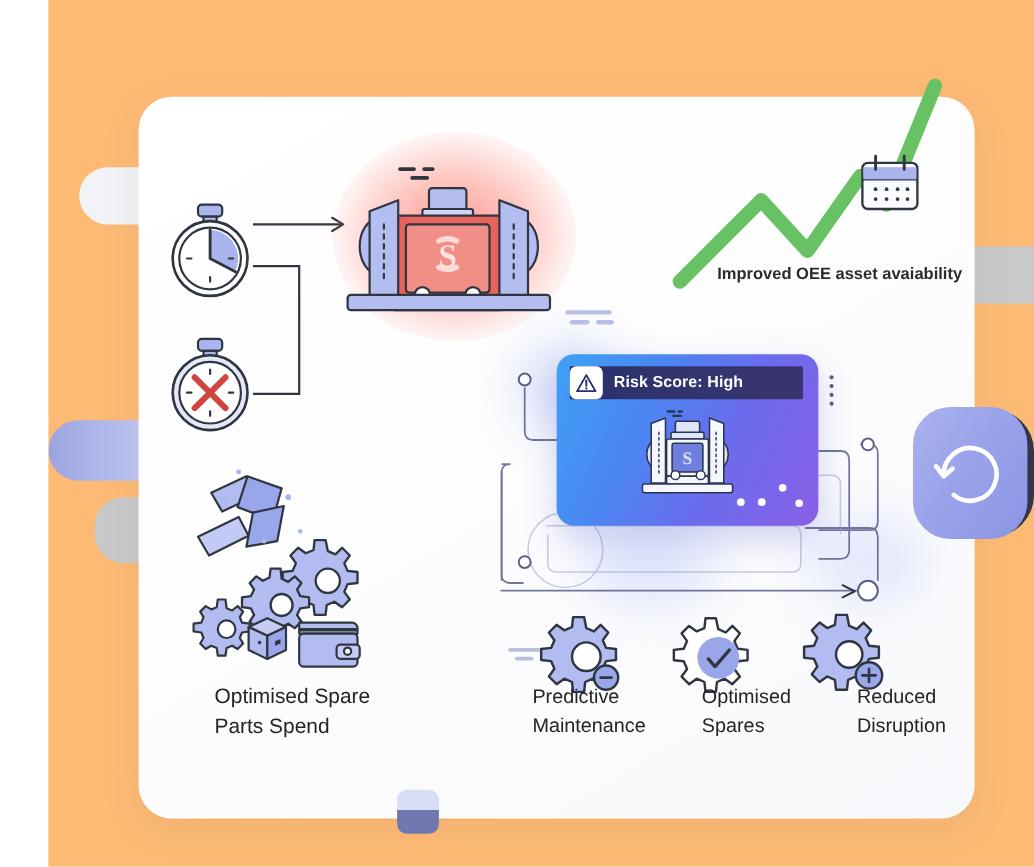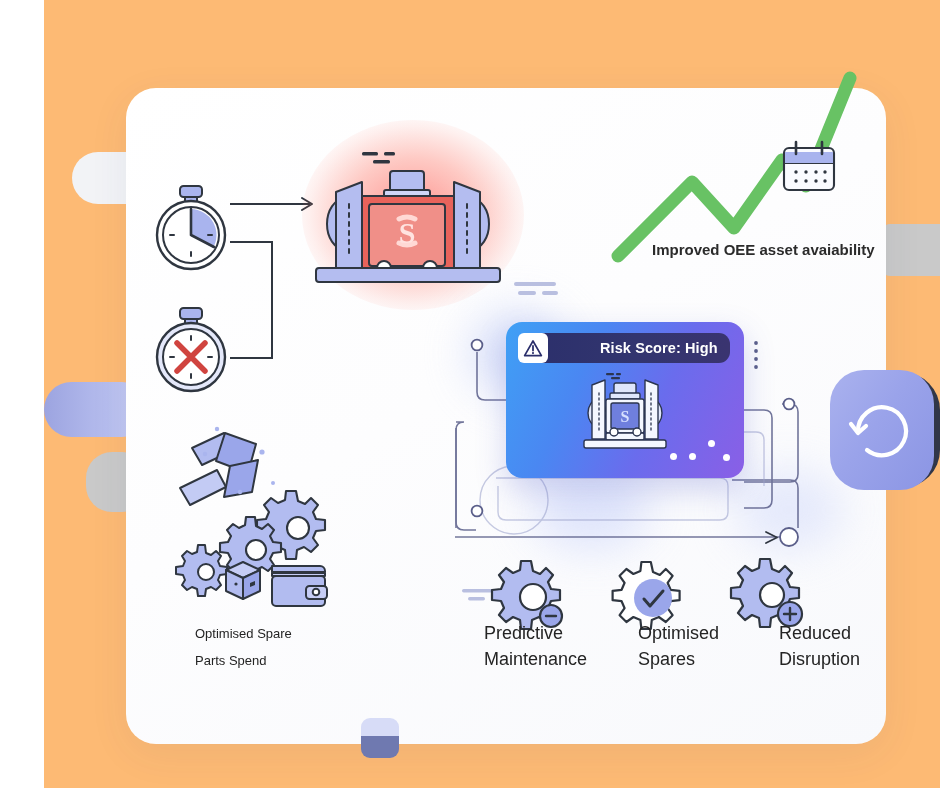--- a/index.html
+++ b/index.html
@@ -39,34 +39,34 @@
   .red-glow{position:absolute;left:258px;top:120px;width:222px;height:190px;border-radius:50%;
      background:radial-gradient(ellipse at center,rgba(255,60,50,.55) 0%,rgba(255,80,60,.30) 42%,rgba(255,110,90,.10) 66%,rgba(255,255,255,0) 78%);}
 
   
   .layer{position:absolute;left:0;top:0;width:940px;height:788px;}
 
   
   .risk-card{position:absolute;left:462px;top:322px;width:238px;height:156px;border-radius:16px;
      background:linear-gradient(115deg,#3fa0f5 0%,#4a87f2 32%,#6a6ced 62%,#8a5fe6 100%);
      box-shadow:0 12px 30px rgba(80,90,200,.25);overflow:hidden;}
-  .risk-badge{position:absolute;left:12px;top:11px;width:212px;height:30px;border-radius:11px;
-     background:linear-gradient(90deg,#2b2f6b 0%,#32356f 55%,#3a3470 100%);display:flex;align-items:center;gap:42px;}
+  .risk-badge{position:absolute;left:12px;top:11px;width:212px;height:30px;border-radius:1px;
+     background:linear-gradient(90deg,#2b2f6b 0%,#32356f 55%,#3a3470 100%);display:flex;align-items:center;}
   .risk-ico{width:30px;height:30px;border-radius:6px;background:#ffffff;display:flex;
      align-items:center;justify-content:center;flex:0 0 30px;}
   .risk-txt{color:#ffffff;font-size:14.5px;font-weight:bold;margin-left:10px;letter-spacing:.1px;
      white-space:nowrap;}
   .risk-dots{position:absolute;right:14px;bottom:13px;width:60px;height:26px;}
   .risk-dots i{position:absolute;width:7px;height:7px;border-radius:50%;background:#ffffff;display:block;}
 
   
   .lbl{position:absolute;color:#242424;font-size:18px;line-height:26px;white-space:pre-line;}
   .lbl-oee{position:absolute;left:608px;top:241px;color:#2b2b2b;font-size:15px;font-weight:bold;
      white-space:nowrap;}
-  .lbl-spend{left:151px;top:620px;font-size:13px;line-height:27px;}
+  .lbl-spend{left:151px;top:620px;font-size:19px;line-height:27px;}
   .lbl-pm{left:440px;top:620px;}
   .lbl-os{left:594px;top:620px;}
   .lbl-rd{left:735px;top:620px;}
 </style>
 </head>
 <body>
 
 <div id="stage">
 
   <div class="bg-bar bg-bar-1"></div>

